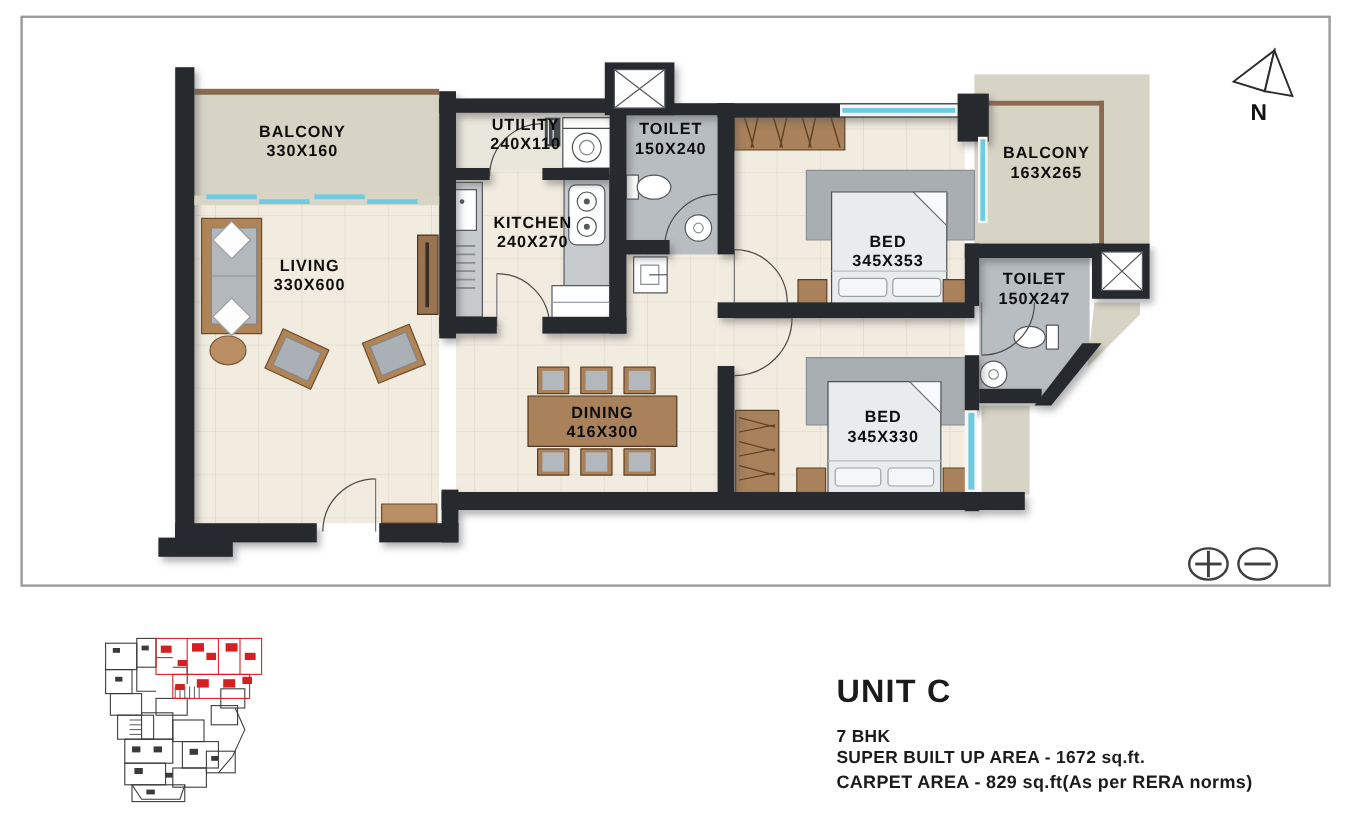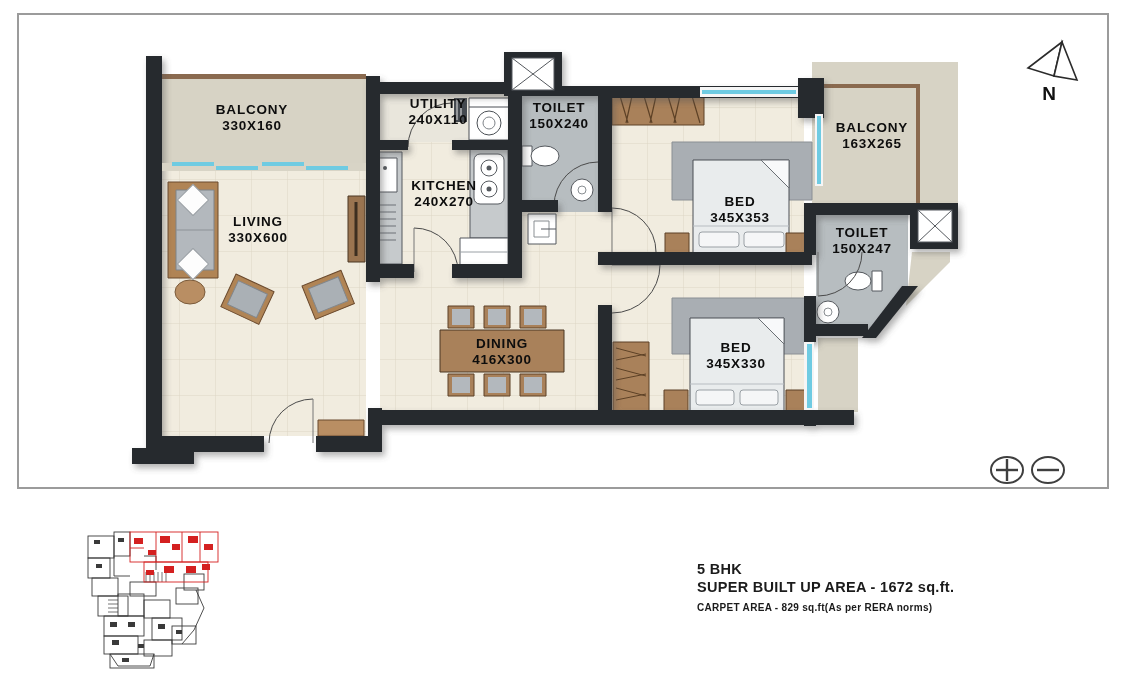--- a/index.html
+++ b/index.html
@@ -4,21 +4,21 @@
 <style>
   html,body{margin:0;padding:0;background:#ffffff;}
   .stage{position:relative;width:1130px;height:697px;background:#fff;overflow:hidden;
          font-family:"Liberation Sans",sans-serif;}
   svg{position:absolute;left:0;top:0;}
   .room-label{font-family:"Liberation Sans",sans-serif;font-weight:bold;font-size:13.5px;
               fill:#0d0d0d;letter-spacing:0.8px;text-anchor:middle;}
   .info-block{position:absolute;left:697px;top:561px;color:#1b1b1b;}
   .info-title{font-size:27px;font-weight:bold;letter-spacing:1px;margin:0 0 14px 0;}
   .info-line{font-size:14.5px;font-weight:bold;letter-spacing:0.3px;line-height:17.5px;margin:0;}
-  .info-line.carpet{margin-top:3px;font-size:10px;}
+  .info-line.carpet{margin-top:3px;font-size:15px;}
   .compass-n{font-family:"Liberation Sans",sans-serif;font-weight:bold;font-size:19px;fill:#111;text-anchor:middle;}
 </style>
 </head>
 <body>
 
 <div class="stage">
 <svg width="1130" height="697" viewBox="0 0 1130 697">
   <defs>
     <pattern id="tiles" width="36" height="36" patternUnits="userSpaceOnUse">
       <rect width="36" height="36" fill="#f1ecdf"></rect>
@@ -351,17 +351,18 @@
         <rect x="76" y="36" width="10" height="7"></rect>
             <rect x="98" y="36" width="10" height="7"></rect>
         <rect x="114" y="34" width="8" height="6"></rect>
             <rect x="58" y="40" width="8" height="5"></rect>
       </g>
     </g>
   </g>
 </svg>
 
   <div class="info-block">
-    <p class="info-line">5 BHK</p>
+    <p class="info-title">UNIT C</p>
+    <p class="info-line">7 BHK</p>
     <p class="info-line">SUPER BUILT UP AREA - 1672 sq.ft.</p>
     <p class="info-line carpet">CARPET AREA - 829 sq.ft(As per RERA norms)</p>
   </div>
 </div>
 
 </body></html>

